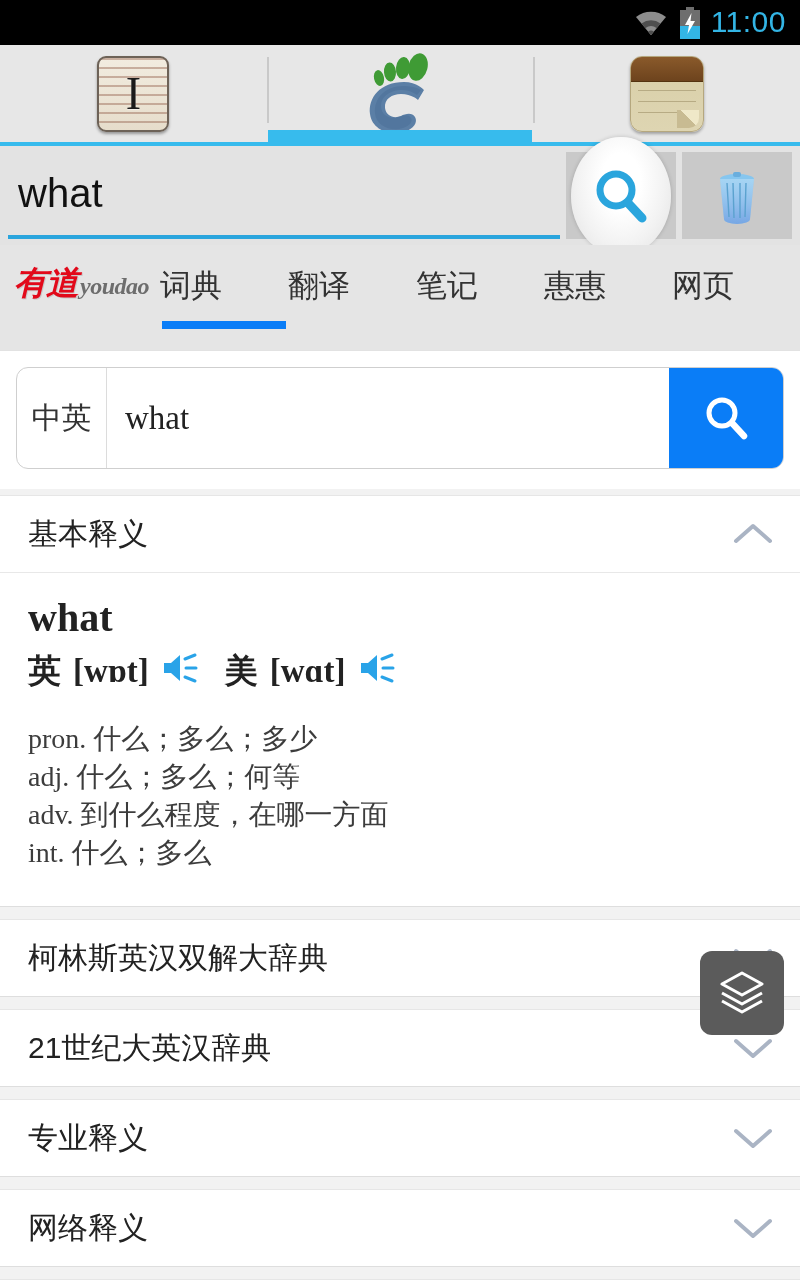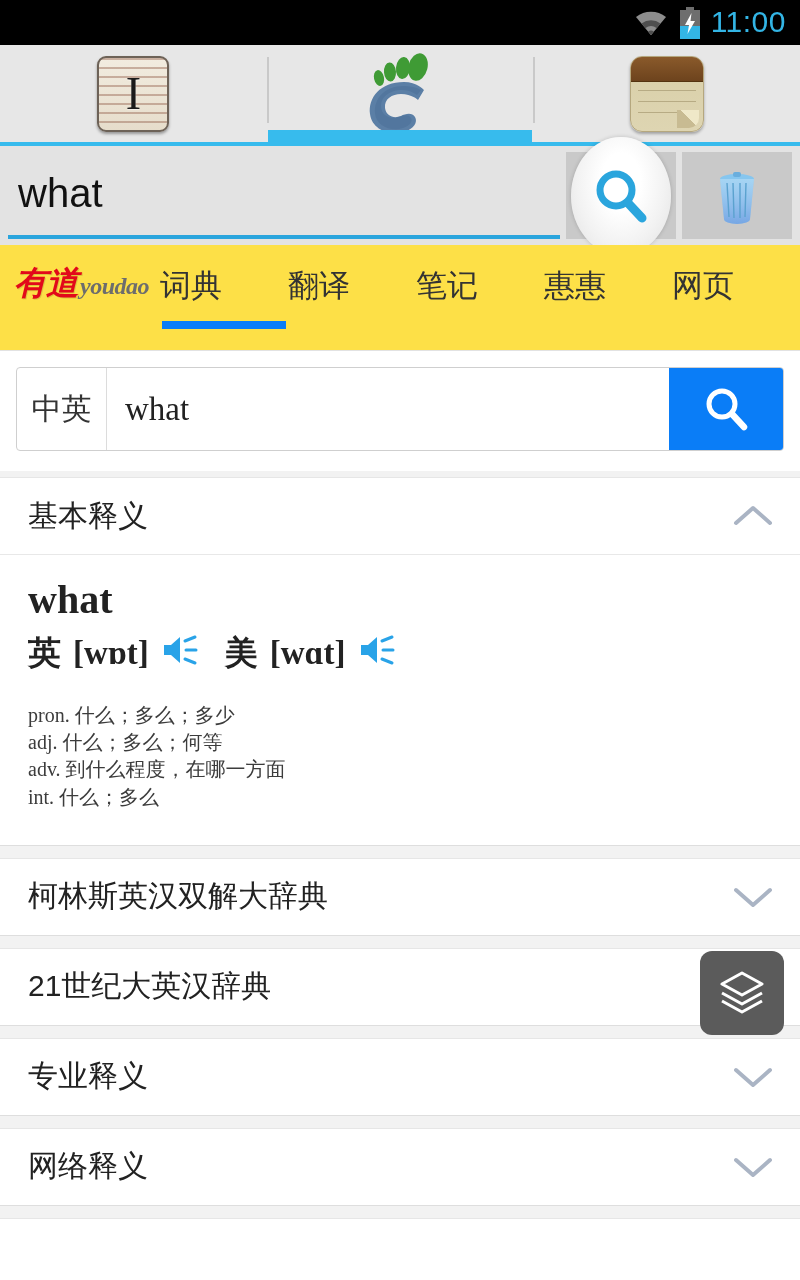--- a/index.html
+++ b/index.html
@@ -114,21 +114,21 @@
     position: absolute; left: 50%; top: 50%;
     transform: translate(-50%,-50%);
     width: 100px; height: 118px; border-radius: 50%;
     background: radial-gradient(ellipse at 50% 38%, #ffffff 28%, #f2f2f2 62%, #e0e0e0 100%);
     box-shadow: 0 0 4px rgba(0,0,0,.18);
   }
   .btn-search-app svg, .btn-trash svg { position: relative; z-index: 2; }
 
   
   .ydnav {
-    height: 106px; background: #fde047; position: relative;
+    height: 106px; background: #e5e5e5; position: relative;
     display: flex; align-items: flex-start; border-bottom: 1px solid #e2e2e2;
   }
   .yd-logo {
     width: 160px; padding-left: 14px; padding-top: 16px;
     display: flex; align-items: baseline; gap: 2px;
   }
   .yd-logo .cn {
     font-family: "Liberation Serif", serif;
     font-size: 33px; font-weight: bold; color: #e2091a;
     font-style: italic; letter-spacing: -1px;
@@ -145,22 +145,22 @@
     position: relative; padding-bottom: 22px;
   }
   .ydnav-item.active::after {
     content: ""; position: absolute; left: 50%; transform: translateX(-50%);
     bottom: 0; width: 124px; height: 8px; background: #0a7df7;
   }
 
   
   .ydsearch { background: #ffffff; padding: 16px 16px 20px 16px; }
   .ydsearch-box {
-    display: flex; height: 84px; border: 1px solid #cfcfcf;
-    border-radius: 4px; overflow: hidden; background: #fff;
+    display: flex; height: 102px; border: 1px solid #cfcfcf;
+    border-radius: 12px; overflow: hidden; background: #fff;
   }
   .yd-lang {
     width: 90px; display: flex; align-items: center; justify-content: center;
     font-size: 30px; color: #333; border-right: 1px solid #dcdcdc;
   }
   .yd-input {
     flex: 1; display: flex; align-items: center;
     padding-left: 18px; font-size: 33px; color: #222;
     font-family: "Liberation Serif", serif;
   }
@@ -190,21 +190,21 @@
   .phon {
     display: flex; align-items: center; gap: 10px;
     margin-top: 6px; font-size: 33px; color: #222;
     font-family: "Liberation Serif", serif; font-weight: bold;
   }
   .phon .grp { display: flex; align-items: center; gap: 12px; }
   .phon .grp + .grp { margin-left: 16px; }
   .defs { margin-top: 26px; }
   .defs div {
     font-family: "Liberation Serif", serif;
-    font-size: 20px; color: #3c3c3c; line-height: 1.36;
+    font-size: 28px; color: #3c3c3c; line-height: 1.36;
   }
 
   
   .fab {
     position: absolute; right: 16px; top: 951px;
     width: 84px; height: 84px; border-radius: 12px;
     background: #5b5b5b; display: flex; align-items: center;
     justify-content: center; z-index: 30;
   }
 </style>

